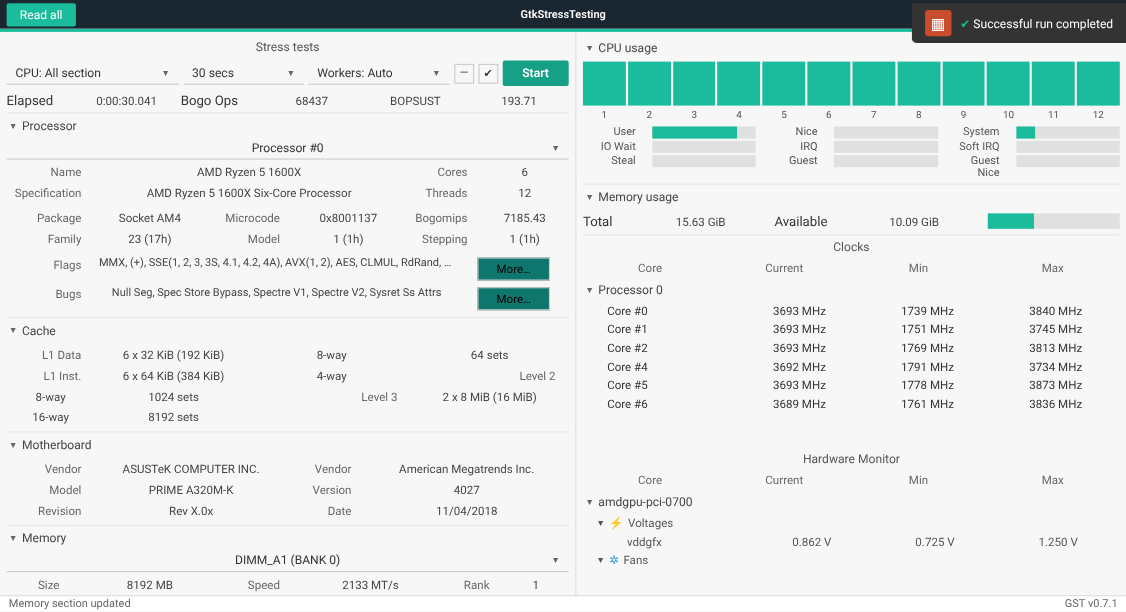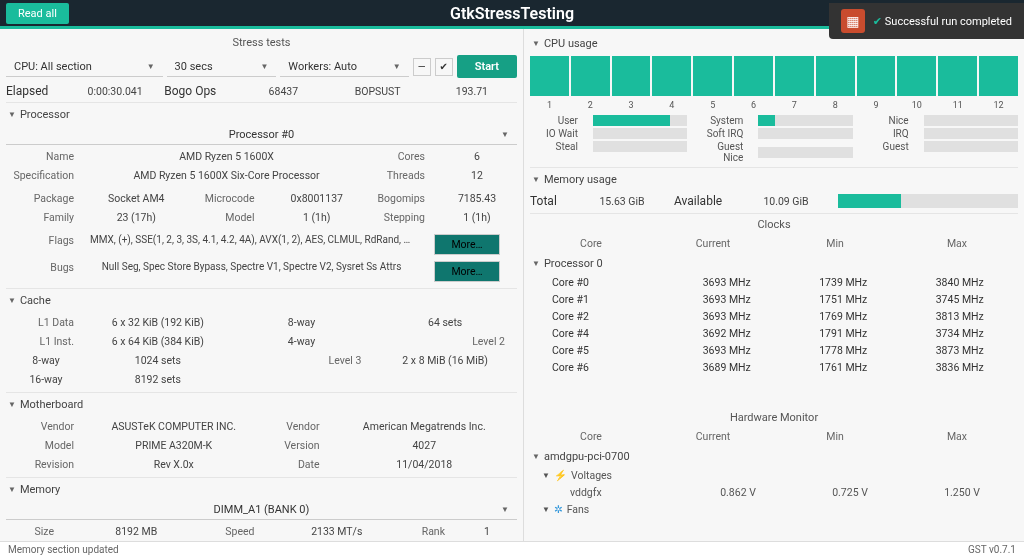--- a/index.html
+++ b/index.html
@@ -1,19 +1,19 @@
 <!DOCTYPE html>
 <html><head>
 <meta charset="utf-8">
 <style>
 *{box-sizing:border-box;margin:0;padding:0;font-family:-apple-system,BlinkMacSystemFont,"Segoe UI",Roboto,sans-serif}
 body{background:#f7f7f7;font-size:11px;color:#333;width:1024px;height:556px;overflow:hidden;position:relative}
 .titlebar{background:#1a2730;height:26px;display:flex;align-items:center;position:relative}
 .btn-read{background:#1abc9c;color:#fff;border:none;padding:4px 12px;margin-left:6px;font-size:11px;cursor:pointer;border-radius:2px}
-.title{position:absolute;left:50%;transform:translateX(-50%);color:#fff;font-weight:600;font-size:16px}
+.title{position:absolute;left:50%;transform:translateX(-50%);color:#fff;font-weight:600;font-size:10px}
 .winctrl{position:absolute;right:8px;color:#888;font-size:11px;display:flex;gap:16px}
 .accentbar{background:#1abc9c;height:3px}
 .toast{position:absolute;top:3px;right:0;background:#333;color:#fff;padding:6px 12px;display:flex;align-items:center;gap:8px;border-radius:0 0 0 4px;font-size:11px;z-index:10}
 .toast .chip{width:24px;height:24px;background:#c94c2e;border-radius:3px;display:flex;align-items:center;justify-content:center;font-size:14px}
 .checkmark{color:#1abc9c}
 .main{display:flex;height:calc(100% - 44px)}
 .left{width:524px;padding:4px 6px;overflow-y:auto;border-right:1px solid #ddd}
 .right{flex:1;padding:4px 6px;overflow-y:auto}
 .sect-title{text-align:center;font-size:11px;color:#555;padding:3px 0}
 .row{display:flex;align-items:center;padding:3px 0;gap:4px}
@@ -28,29 +28,29 @@
 .grid{display:grid;padding:2px 0}
 .grid>div{padding:3px 4px;font-size:10.5px;white-space:nowrap;overflow:hidden;text-overflow:ellipsis}
 .kl{color:#666;text-align:right;padding-right:12px!important}
 .vl{text-align:center;color:#444}
 .more{border:1px solid #ccc;padding:3px 16px;cursor:pointer;background:#0f766e;font-size:10.5px}
 .divider{border-top:1px solid #e5e5e5;margin:1px 0}
 .cores{display:flex;gap:2px;padding:2px 0}
 .core{flex:1;height:40px;background:#1abc9c;position:relative}
 .core-num{text-align:center;font-size:9px;color:#555}
 .bars{padding:2px 0}
-.brow{display:flex;align-items:center;gap:15px;padding:1px 0}
+.brow{display:flex;gap:15px;padding:1px 0}
 .blbl{width:48px;font-size:10px;color:#555;text-align:right}
 .bbar{flex:1;height:11px;background:#e0e0e0;position:relative}
 .bfill{position:absolute;left:0;top:0;height:100%;background:#1abc9c}
 .loadavg{display:flex;padding:4px 0;align-items:center}
 .loadavg .lal{width:48px;font-size:10px;color:#555;text-align:right}
 .lav{flex:1;display:flex;align-items:center;gap:6px;justify-content:center}
 .lab{width:10px;height:11px;background:#7fd4c1}
-.memrow{display:flex;align-items:center;padding:4px 0;gap:7px}
+.memrow{display:flex;align-items:center;padding:4px 0;gap:22px}
 .membar{flex:1;height:14px;background:#e0e0e0;position:relative}
 .memfill{position:absolute;left:0;top:0;height:100%;background:#1abc9c}
 .thead{display:flex;font-size:10.5px;color:#666;padding:3px 0}
 .thead>div{flex:1;text-align:center}
 .trow{display:flex;font-size:10.5px;padding:2px 0}
 .trow>div{flex:1;text-align:center}
 .trow>div:first-child{text-align:left;padding-left:14px}
 .sub{padding-left:12px;font-size:10.5px;color:#555}
 .subhdr{display:flex;align-items:center;gap:4px;padding:2px 0;cursor:pointer}
 .subhdr .tri{font-size:8px}
@@ -268,45 +268,45 @@
             <div class="blbl">IO Wait</div>
             <div class="bbar"></div>
           </div>
       <div class="brow">
             <div class="blbl">Steal</div>
             <div class="bbar"></div>
           </div>
     </div>
     <div style="flex:1">
       <div class="brow">
+            <div class="blbl">Nice</div>
+            <div class="bbar"></div>
+          </div>
+      <div class="brow">
+            <div class="blbl">IRQ</div>
+            <div class="bbar"></div>
+          </div>
+      <div class="brow">
+            <div class="blbl">Guest</div>
+            <div class="bbar"></div>
+          </div>
+    </div>
+    <div style="flex:1">
+      <div class="brow">
             <div class="blbl">System</div>
             <div class="bbar">
               <div class="bfill" style="width:18%"></div>
             </div>
           </div>
       <div class="brow">
             <div class="blbl">Soft IRQ</div>
             <div class="bbar"></div>
           </div>
       <div class="brow">
             <div class="blbl">Guest Nice</div>
-            <div class="bbar"></div>
-          </div>
-    </div>
-    <div style="flex:1">
-      <div class="brow">
-            <div class="blbl">Nice</div>
-            <div class="bbar"></div>
-          </div>
-      <div class="brow">
-            <div class="blbl">IRQ</div>
-            <div class="bbar"></div>
-          </div>
-      <div class="brow">
-            <div class="blbl">Guest</div>
             <div class="bbar"></div>
           </div>
     </div>
   </div>
   <div class="divider"></div>
 
   <div class="hdr">
         <span class="tri">▼</span>
         <span>Memory usage</span>
       </div>

